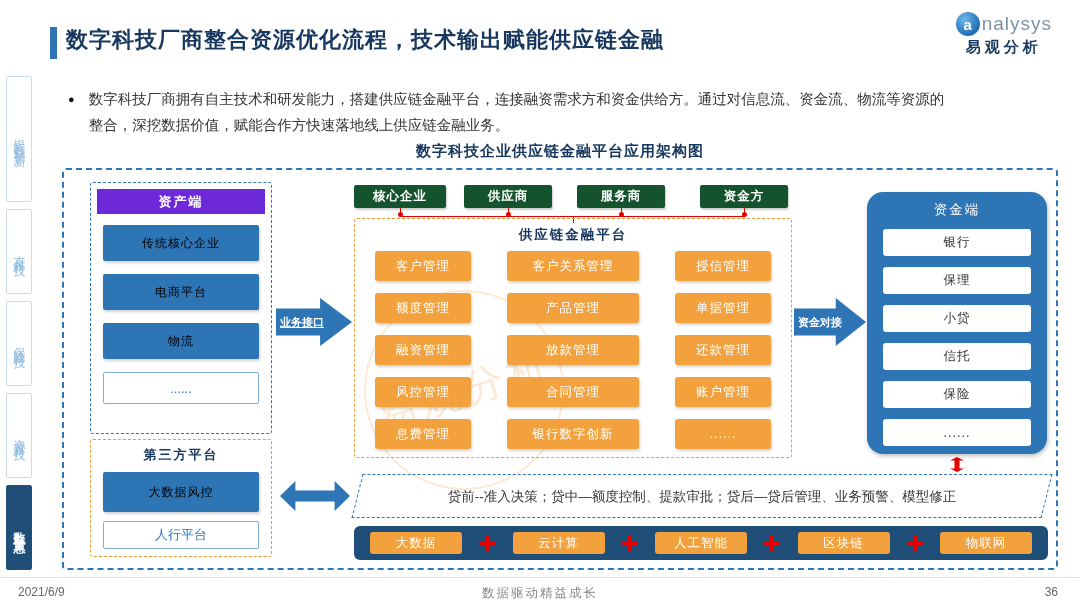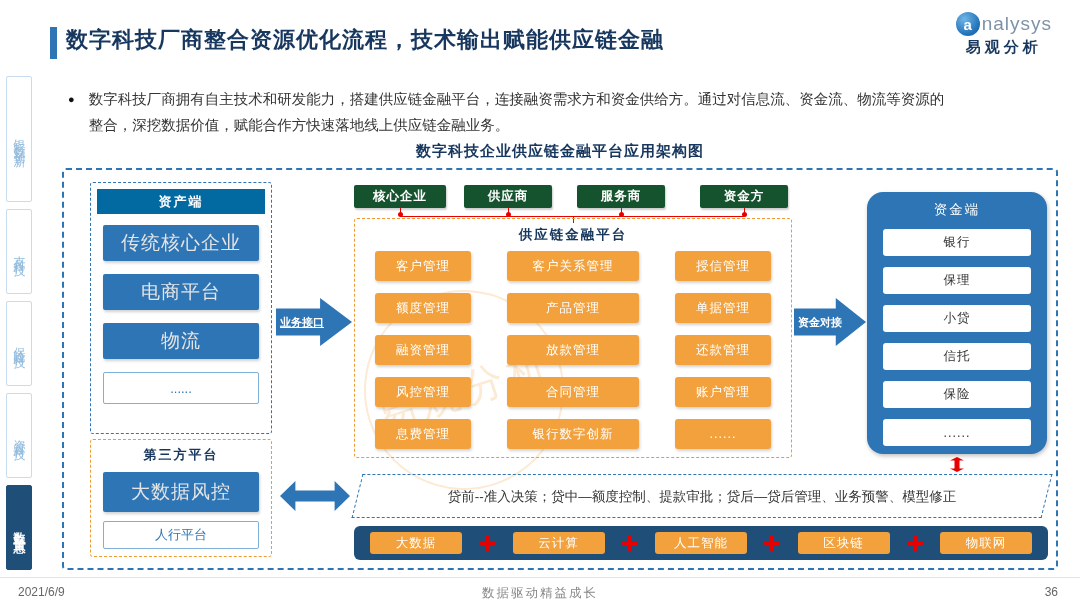--- a/index.html
+++ b/index.html
@@ -41,25 +41,25 @@
 
   .watermark { position:absolute; left:300px; top:120px; width:200px; height:200px;
                border:2px solid rgba(240,160,60,.22); border-radius:50%;
                display:flex; align-items:center; justify-content:center;
                transform:rotate(-18deg); font-size:40px; letter-spacing:6px;
                color:rgba(240,160,60,.22); pointer-events:none; }
 
   
   .asset-box { position:absolute; left:26px; top:12px; width:182px; height:252px;
                border:1.5px dashed #2E75B6; border-radius:3px; }
-  .asset-header { margin:6px 6px 0; height:25px; background:#0369a1; color:#fff;
+  .asset-header { margin:6px 6px 0; height:25px; background:#6d28d9; color:#fff;
                   font-size:13px; font-weight:bold; display:flex; align-items:center; justify-content:center;
                   letter-spacing:2px; }
   .asset-items { padding:11px 12px; display:flex; flex-direction:column; gap:13px; }
-  .blue-item { height:36px; background:#2E75B6; color:#e5e5e5; font-size:19px;
+  .blue-item { height:36px; background:#2E75B6; color:#000000; font-size:12px;
                display:flex; align-items:center; justify-content:center; border-radius:2px;
                box-shadow:1px 2px 3px rgba(0,0,0,.18); letter-spacing:1px; }
   .outline-item { height:32px; background:#fff; border:1px solid #7EB0D8; color:#2E75B6;
                   font-size:13px; display:flex; align-items:center; justify-content:center; border-radius:2px; }
 
   
   .third-box { position:absolute; left:26px; top:269px; width:182px; height:118px;
                border:1.5px dashed #ED9B33; border-radius:3px; }
   .third-header { margin-top:6px; text-align:center; font-size:13px; font-weight:bold; color:#17375E; letter-spacing:2px; }
   .third-items { padding:8px 12px; display:flex; flex-direction:column; gap:9px; }

